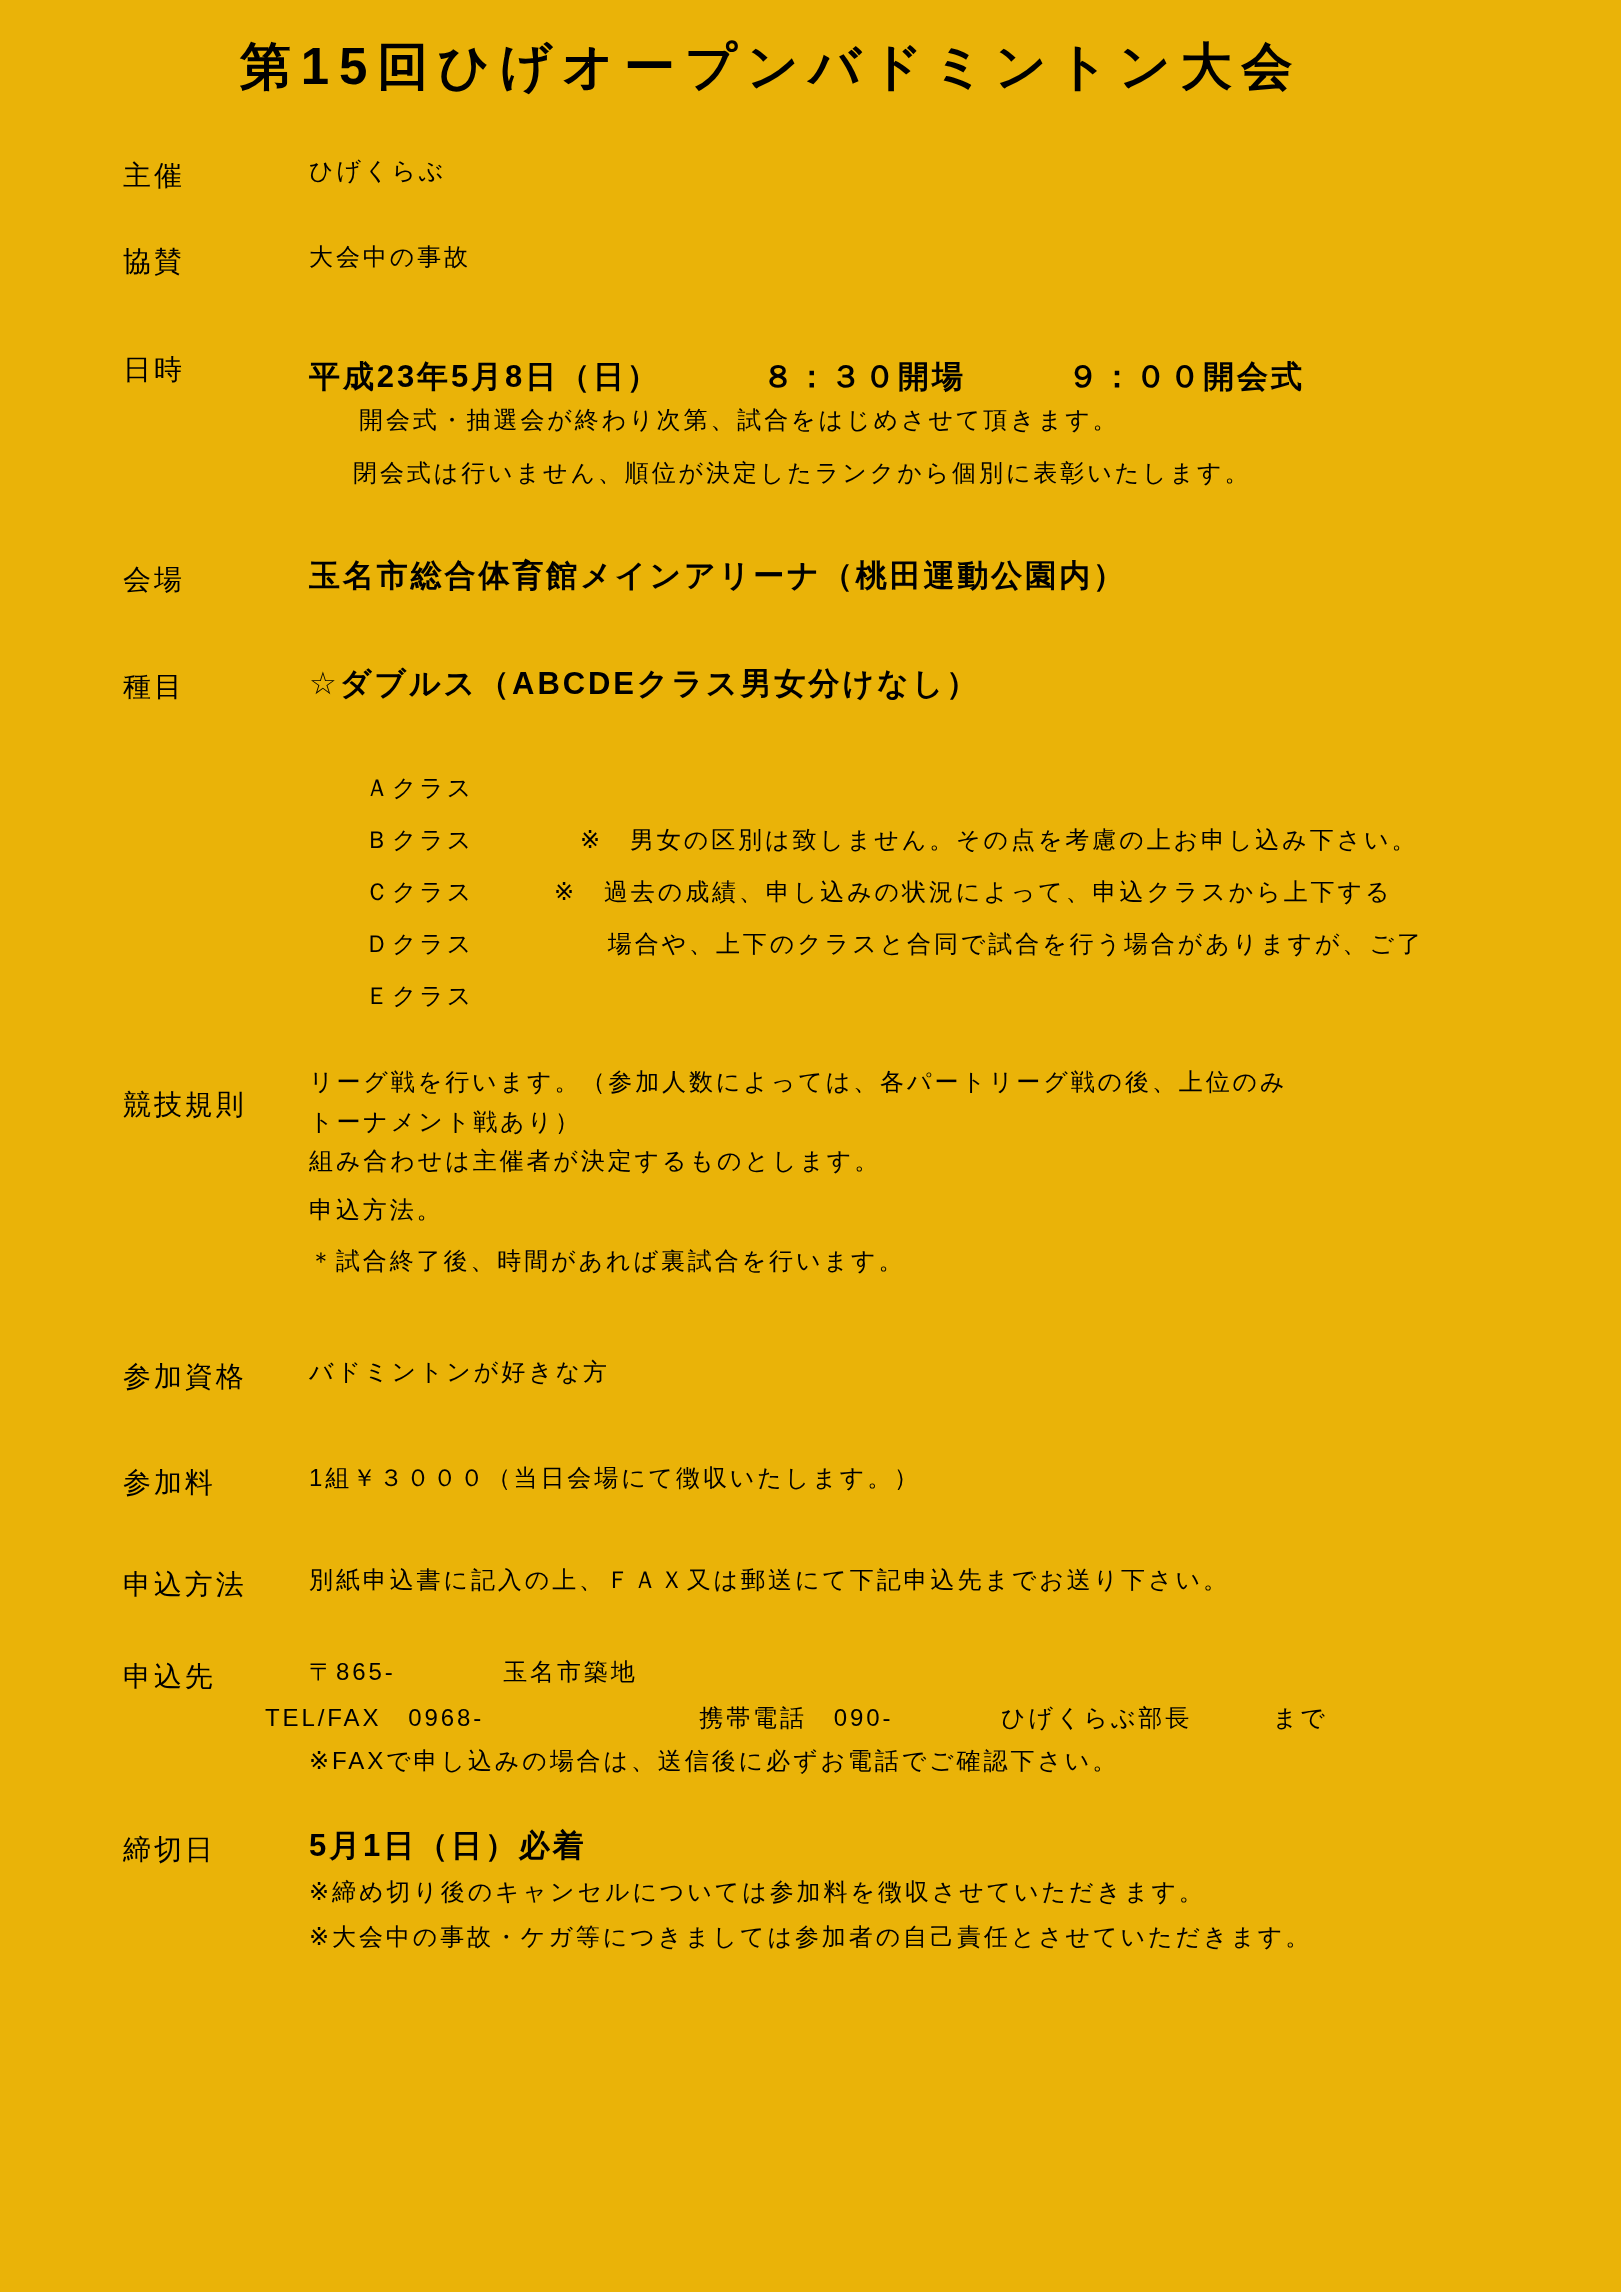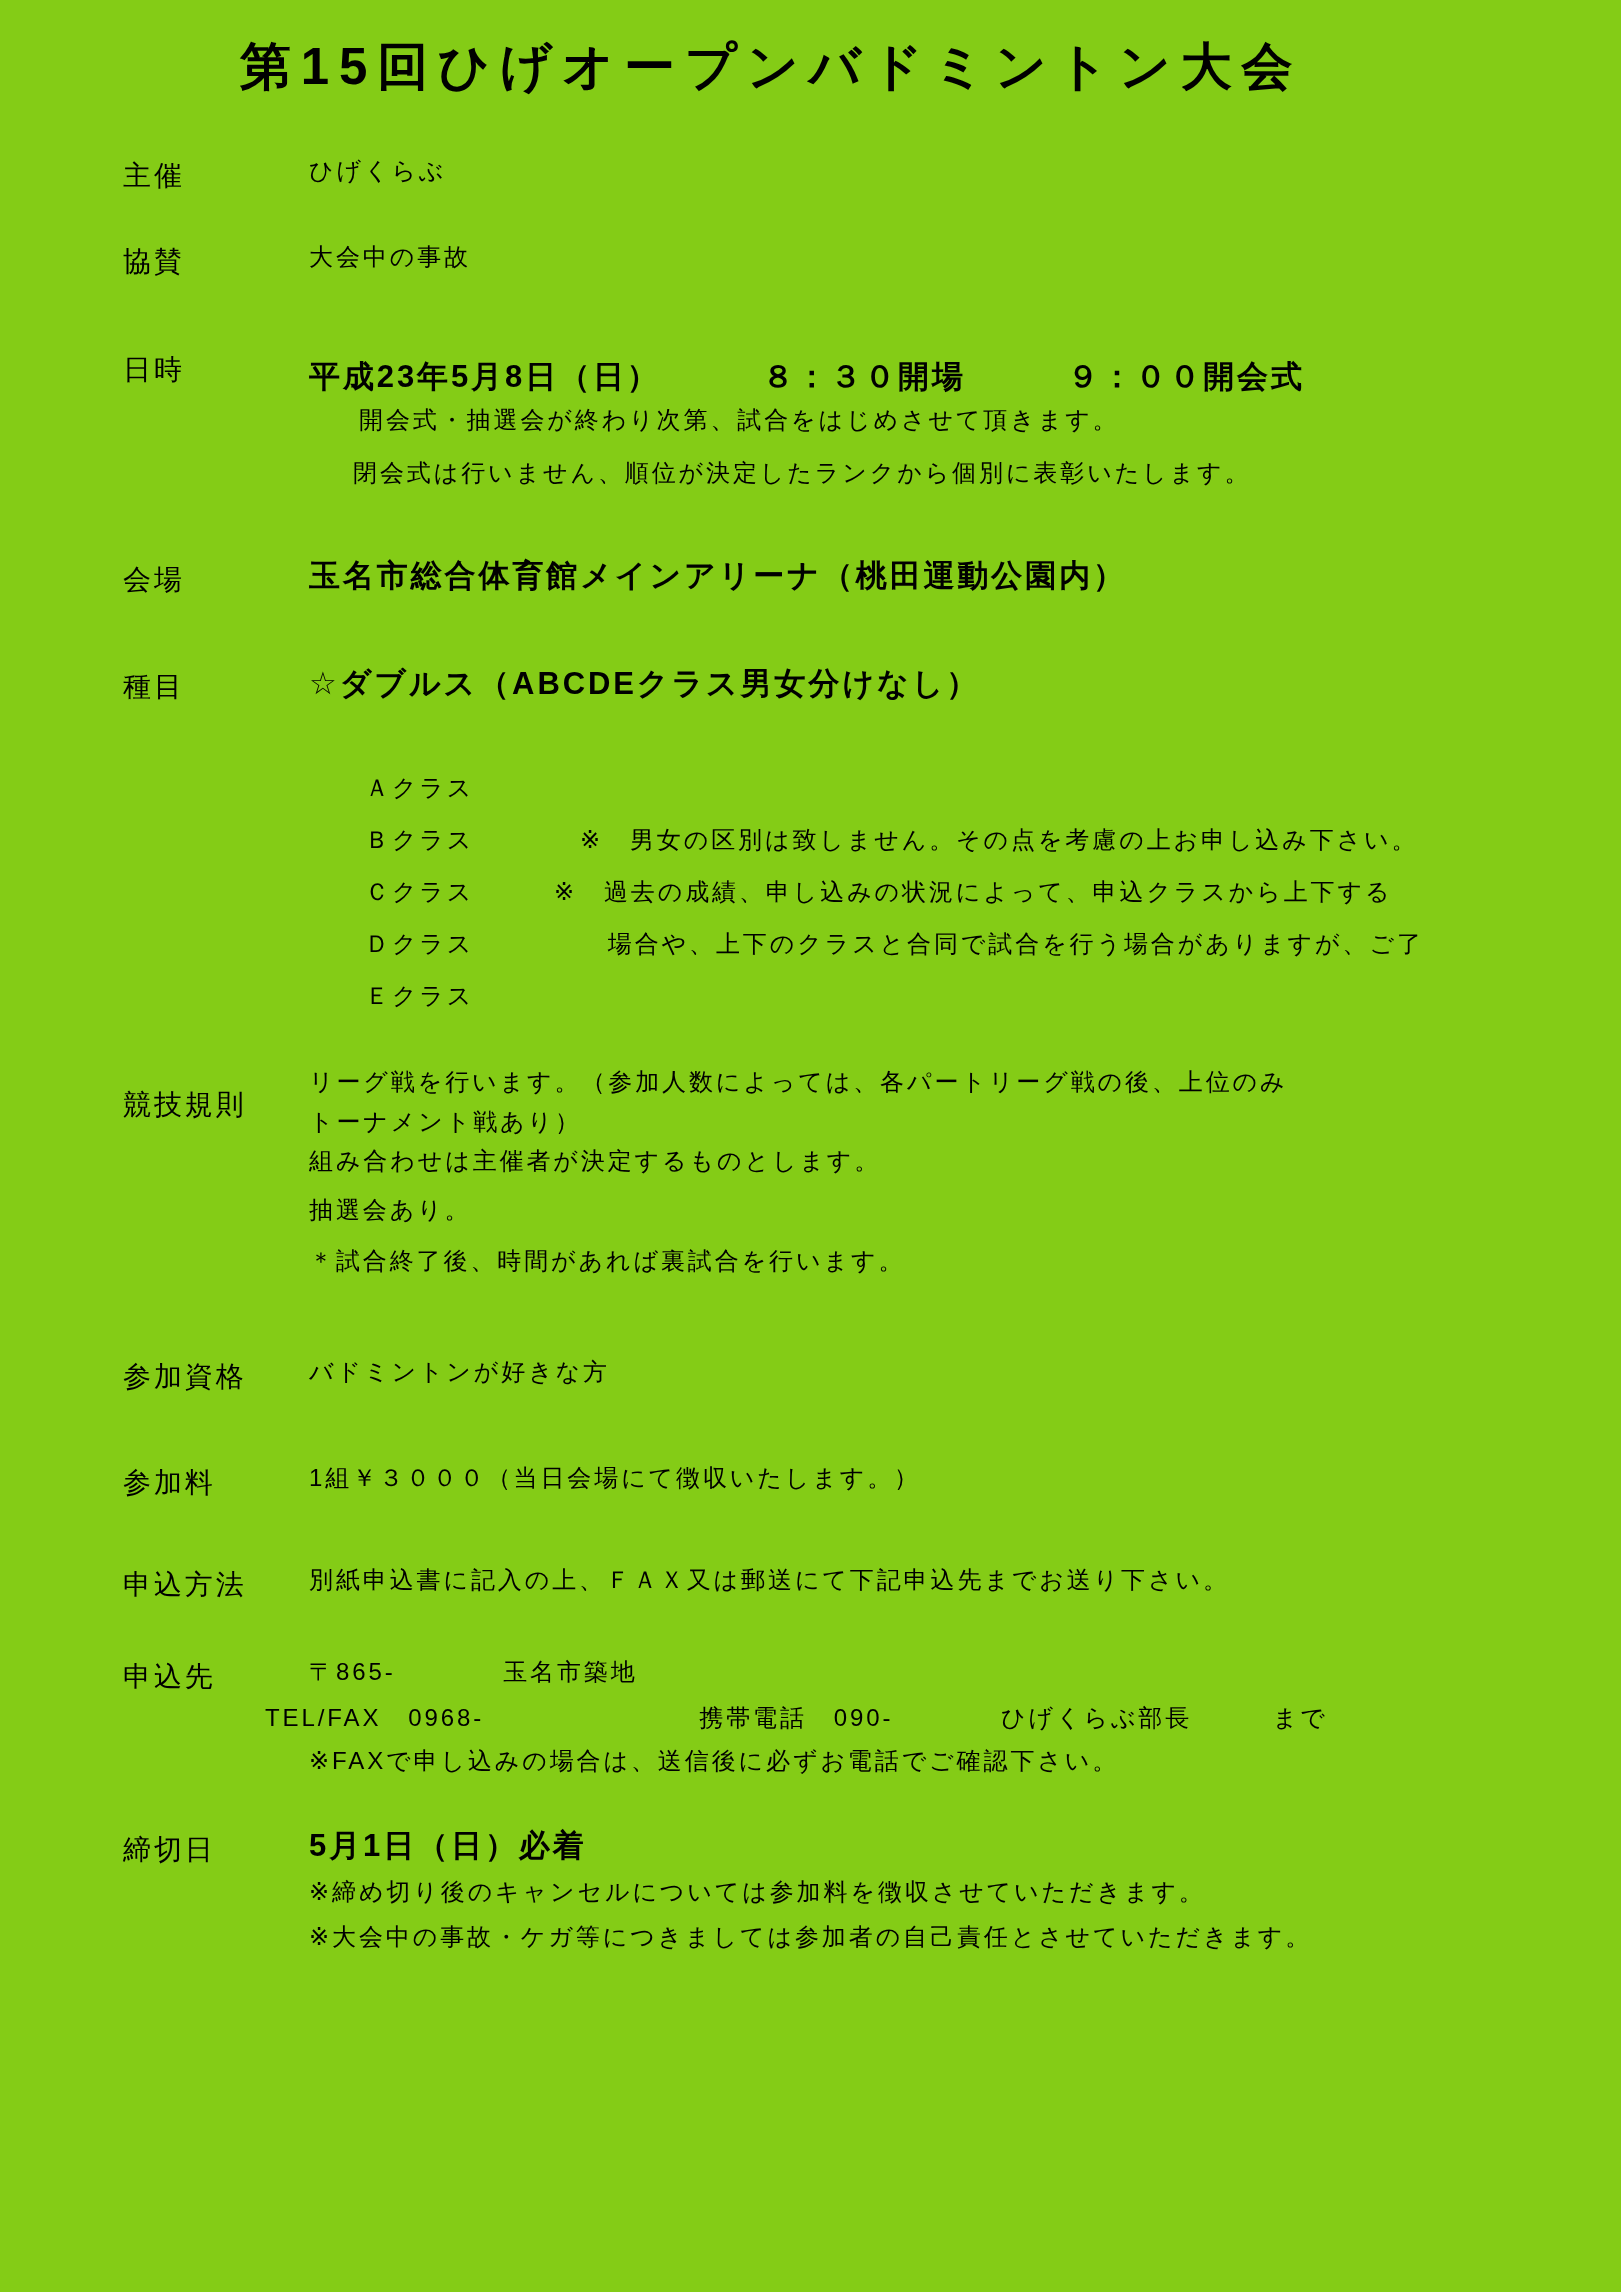--- a/index.html
+++ b/index.html
@@ -1,21 +1,21 @@
 <!DOCTYPE html>
 <html><head>
 <meta charset="utf-8">
 <style>
   * { margin: 0; padding: 0; box-sizing: border-box; }
   html, body { background: #ffffff; }
   .page {
     position: relative;
     width: 1621px;
     height: 2293px;
-    background: #84cc16;
+    background: #eab308;
     color: #000000;
     font-family: "Liberation Sans", "DejaVu Sans", sans-serif;
     overflow: hidden;
   }
   .t { position: absolute; white-space: nowrap; }
   .title {
     font-size: 51px;
     font-weight: bold;
     letter-spacing: 9.8px;
   }
@@ -63,21 +63,21 @@
   <div class="t body" style="left:365px; top:876px">Ｃクラス</div>
   <div class="t body" style="left:554px; top:876px">※　過去の成績、申し込みの状況によって、申込クラスから上下する</div>
   <div class="t body" style="left:365px; top:928px">Ｄクラス</div>
   <div class="t body" style="left:554px; top:928px">　　場合や、上下のクラスと合同で試合を行う場合がありますが、ご了</div>
   <div class="t body" style="left:365px; top:980px">Ｅクラス</div>
 
   <div class="t label" style="left:123px; top:1086px">競技規則</div>
   <div class="t body" style="left:309px; top:1066px">リーグ戦を行います。（参加人数によっては、各パートリーグ戦の後、上位のみ</div>
   <div class="t body" style="left:309px; top:1106px">トーナメント戦あり）</div>
   <div class="t body" style="left:309px; top:1145px">組み合わせは主催者が決定するものとします。</div>
-  <div class="t body" style="left:309px; top:1194px">抽選会あり。</div>
+  <div class="t body" style="left:309px; top:1194px">申込方法。</div>
   <div class="t body" style="left:309px; top:1245px">＊試合終了後、時間があれば裏試合を行います。</div>
 
   <div class="t label" style="left:123px; top:1358px">参加資格</div>
   <div class="t body" style="left:309px; top:1356px">バドミントンが好きな方</div>
 
   <div class="t label" style="left:123px; top:1464px">参加料</div>
   <div class="t body" style="left:309px; top:1462px">1組￥３０００（当日会場にて徴収いたします。）</div>
 
   <div class="t label" style="left:123px; top:1566px">申込方法</div>
   <div class="t body" style="left:309px; top:1564px">別紙申込書に記入の上、ＦＡＸ又は郵送にて下記申込先までお送り下さい。</div>

